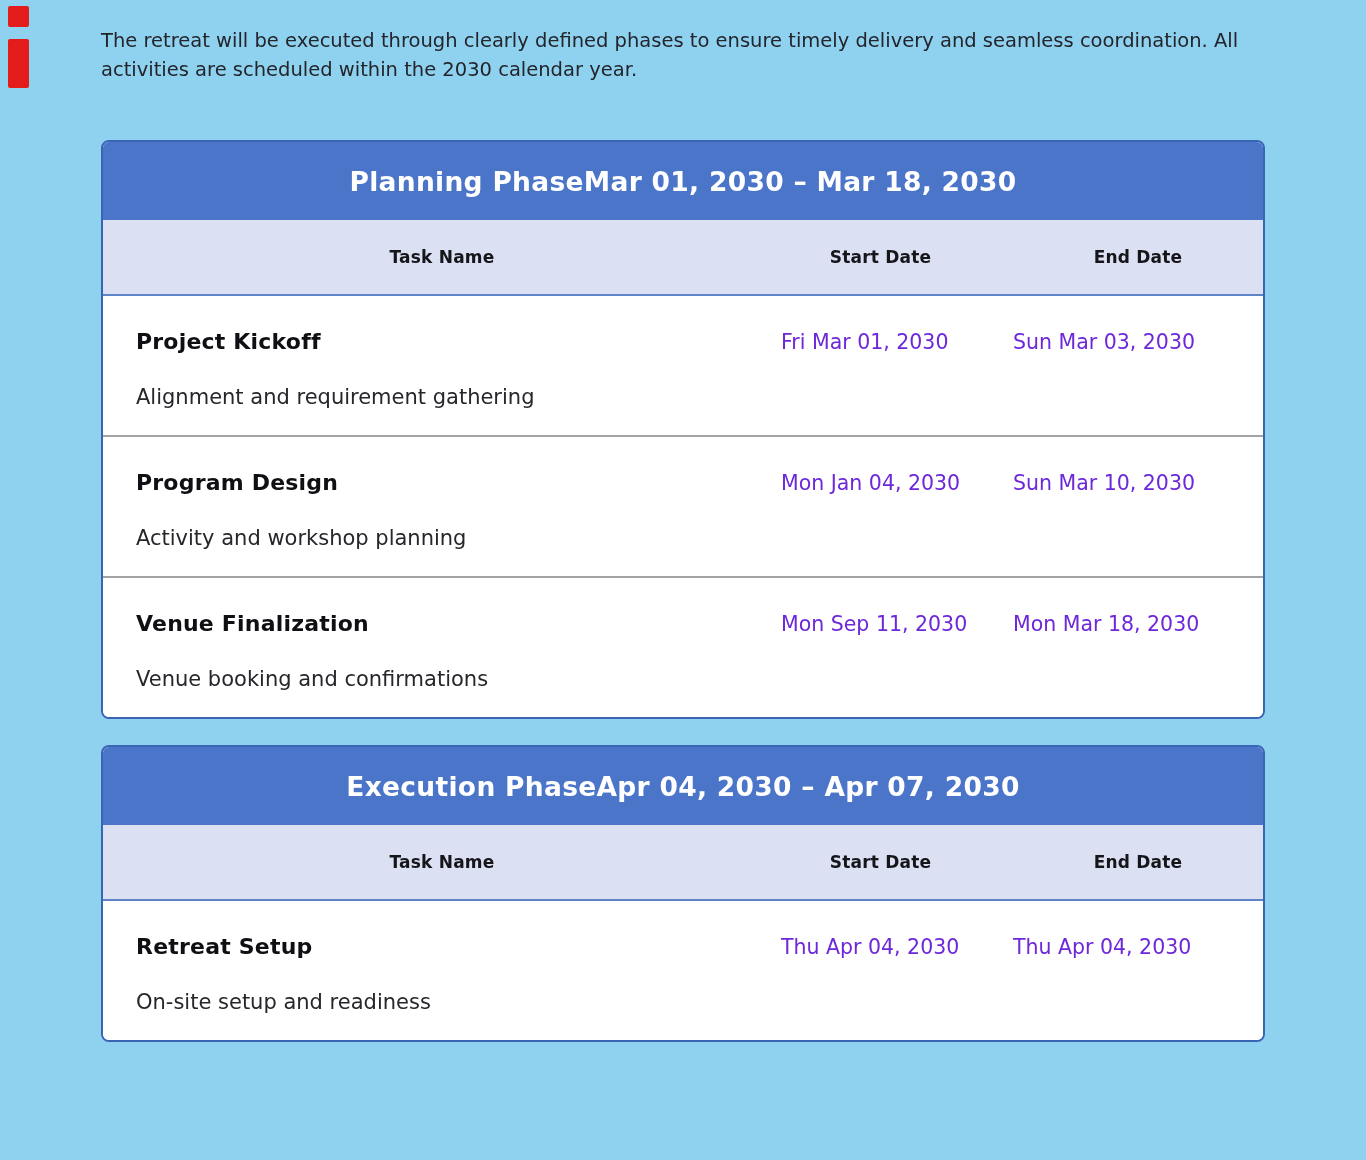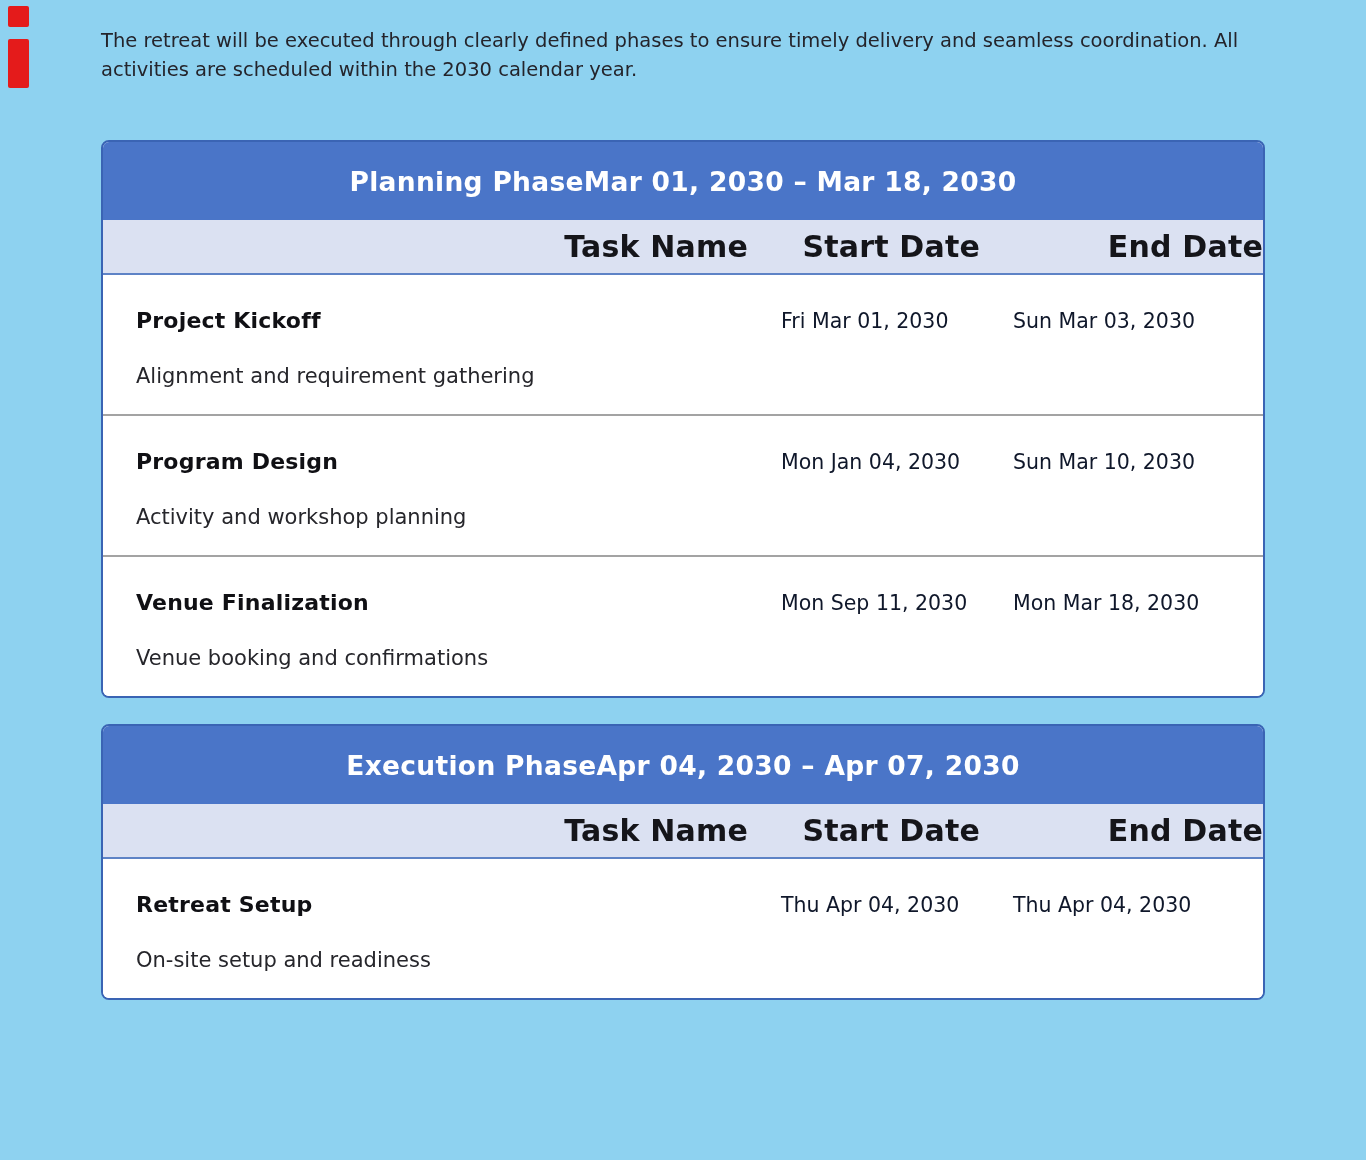--- a/index.html
+++ b/index.html
@@ -74,25 +74,25 @@
     width: 100%;
     border-collapse: collapse;
     table-layout: fixed;
   }
   col.c-task  { width: 645px; }
   col.c-start { width: 232px; }
   col.c-end   { width: auto;  }
 
   thead th {
     background: #DBE1F2;
-    height: 54px;
-    text-align: right;
+    height: 75px;
+    text-align: center;
     vertical-align: middle;
     padding: 0 0 0 33px;
-    font-size: 30px;
+    font-size: 17px;
     font-weight: 700;
     color: #15151A;
     border-bottom: 2px solid #5E83C6;
     letter-spacing: 0.2px;
   }
 
   tbody td {
     vertical-align: top;
     padding: 32px 10px 24px 33px;
     background: #FFFFFF;
@@ -109,21 +109,21 @@
   .task-desc {
     margin-top: 28px;
     font-size: 21px;
     line-height: 27px;
     font-weight: 400;
     color: #26262B;
   }
   td.date-cell {
     font-size: 20.5px;
     line-height: 26px;
-    color: #0f172a;
+    color: #6d28d9;
     padding-top: 33px;
   }
 </style>
 </head>
 <body>
 
 <div class="red-marker red-marker-a"></div>
 <div class="red-marker red-marker-b"></div>
 
 <div class="page">

